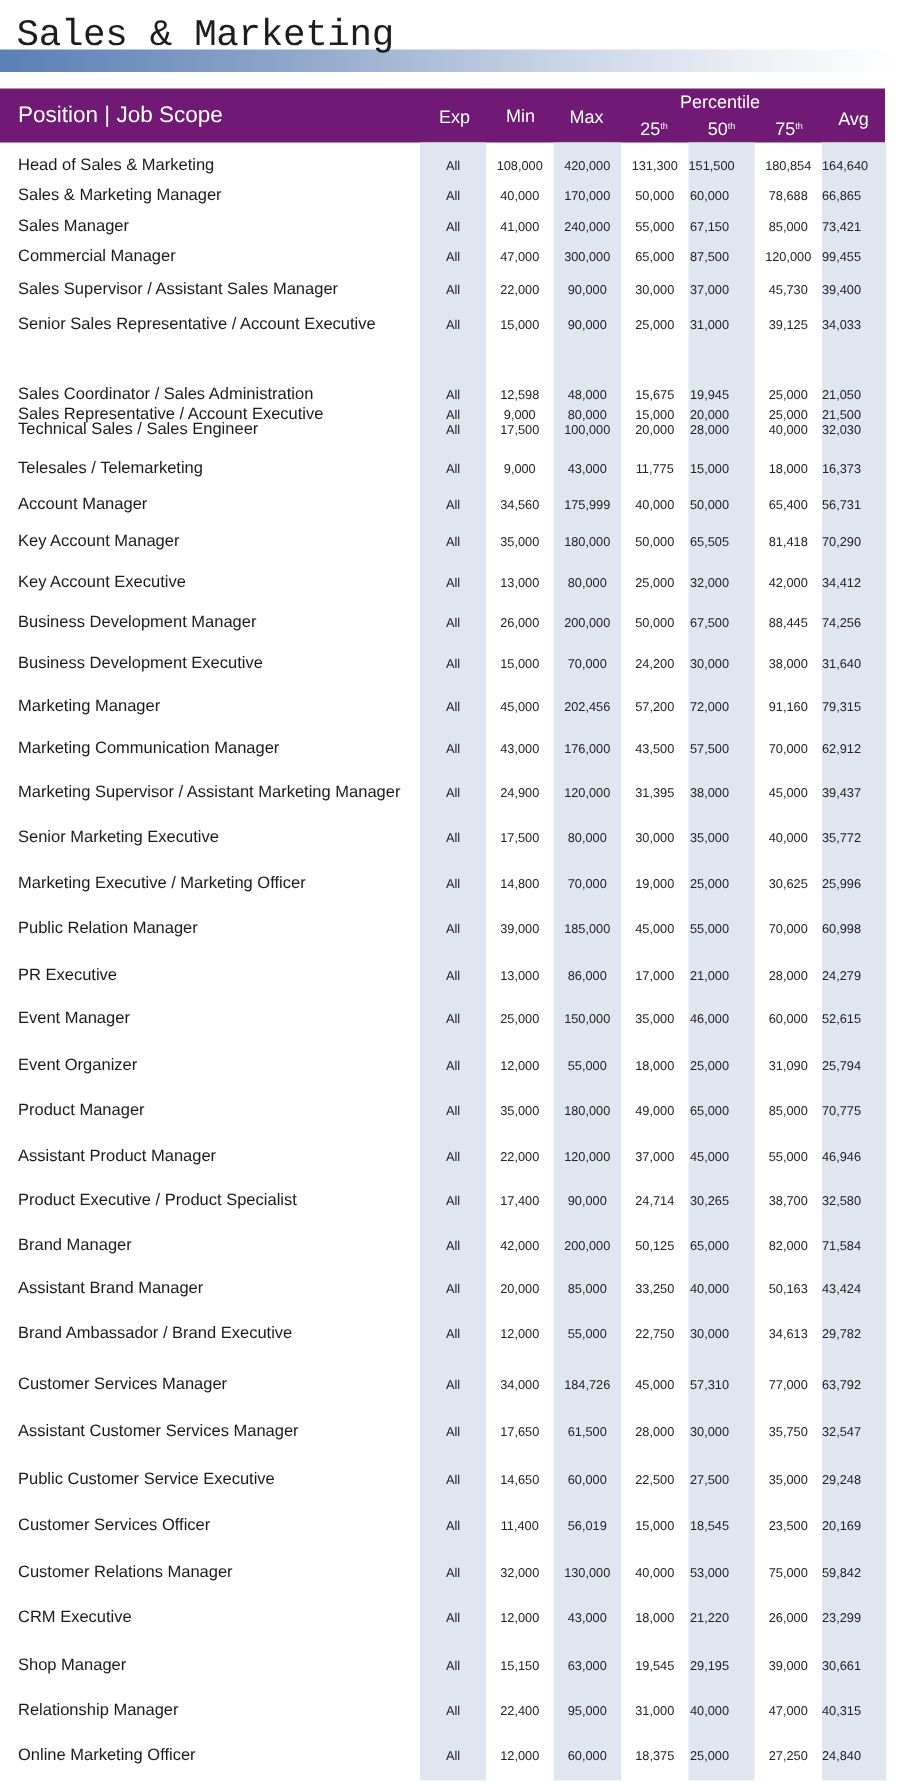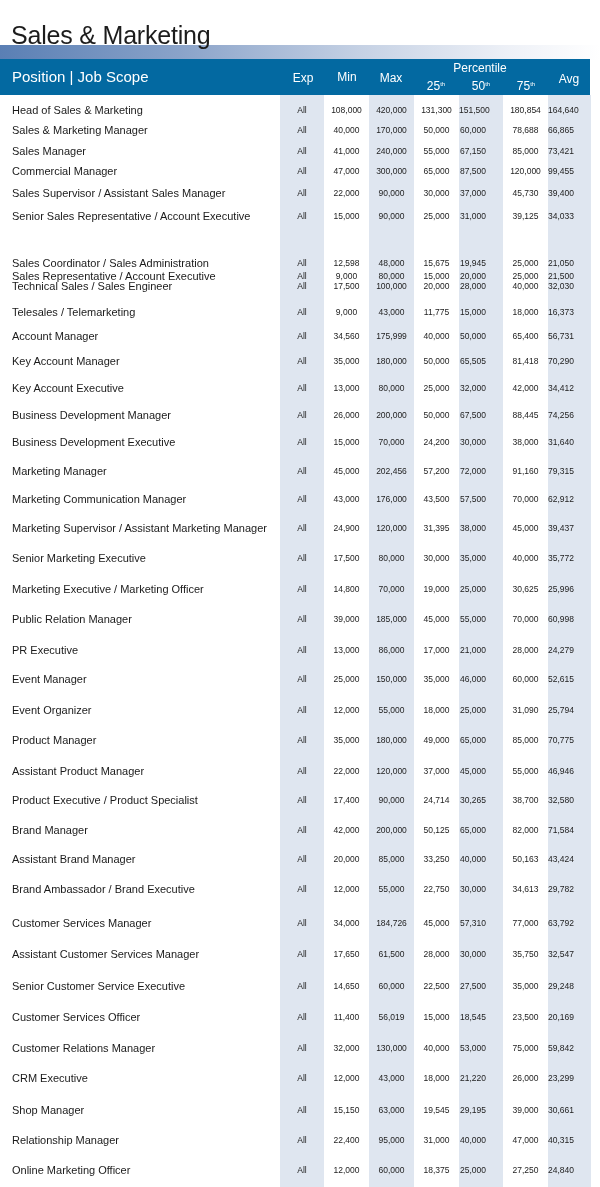--- a/index.html
+++ b/index.html
@@ -1,23 +1,23 @@
 <!DOCTYPE html>
 <html><head>
 <meta charset="utf-8">
 <style>
   html, body { margin: 0; padding: 0; background: #ffffff; }
   body { width: 600px; height: 1187px; position: relative; overflow: hidden;
          font-family: "Liberation Sans", sans-serif; color: #1a1a1a; }
-  .title-wrap { position: absolute; left: 0; top: 16px; width: 600px; height: 46px; }
+  .title-wrap { position: absolute; left: 0; top: 4px; width: 600px; height: 46px; font-family: Liberation Mono, monospace; }
   .title { position: absolute; left: 11px; top: 5px; font-size: 25px; color: #1c1c1c; letter-spacing: -0.2px; }
   .title-bar { position: absolute; left: 0; top: 29px; width: 600px; height: 15px;
                background: linear-gradient(to right, #5a7fb4 0%, #8aa3c9 30%, #c5d1e4 60%, #eef1f7 85%, #ffffff 100%); z-index: 0; }
   .title { z-index: 1; }
-  .header { position: absolute; left: 0; top: 59px; width: 590px; height: 36px; background: #0369a1; color: #ffffff; }
+  .header { position: absolute; left: 0; top: 59px; width: 590px; height: 36px; background: #701a75; color: #ffffff; }
   .h { position: absolute; font-size: 12px; color: #ffffff; text-align: center; }
   .h-pos { left: 12px; top: 9px; font-size: 15px; text-align: left; }
   .h-exp { left: 282px; width: 42px; top: 12px; }
   .h-min { left: 326px; width: 42px; top: 11px; }
   .h-max { left: 370px; width: 42px; top: 12px; }
   .h-pct { left: 420px; width: 120px; top: 2px; }
   .h-25 { left: 415px; width: 42px; top: 20px; }
   .h-50 { left: 460px; width: 42px; top: 20px; }
   .h-75 { left: 505px; width: 42px; top: 20px; }
   .h-avg { left: 548px; width: 42px; top: 13px; }
@@ -379,21 +379,21 @@
       <div class="c c-name">Assistant Customer Services Manager</div>
       <div class="c c-exp">All</div>
       <div class="c c-min">17,650</div>
       <div class="c c-max">61,500</div>
       <div class="c c-p25">28,000</div>
       <div class="c c-p50">30,000</div>
       <div class="c c-p75">35,750</div>
       <div class="c c-avg">32,547</div>
     </div>
     <div class="row" style="top: 881px;">
-      <div class="c c-name">Senior Customer Service Executive</div>
+      <div class="c c-name">Public Customer Service Executive</div>
       <div class="c c-exp">All</div>
       <div class="c c-min">14,650</div>
       <div class="c c-max">60,000</div>
       <div class="c c-p25">22,500</div>
       <div class="c c-p50">27,500</div>
       <div class="c c-p75">35,000</div>
       <div class="c c-avg">29,248</div>
     </div>
     <div class="row" style="top: 912px;">
       <div class="c c-name">Customer Services Officer</div>

